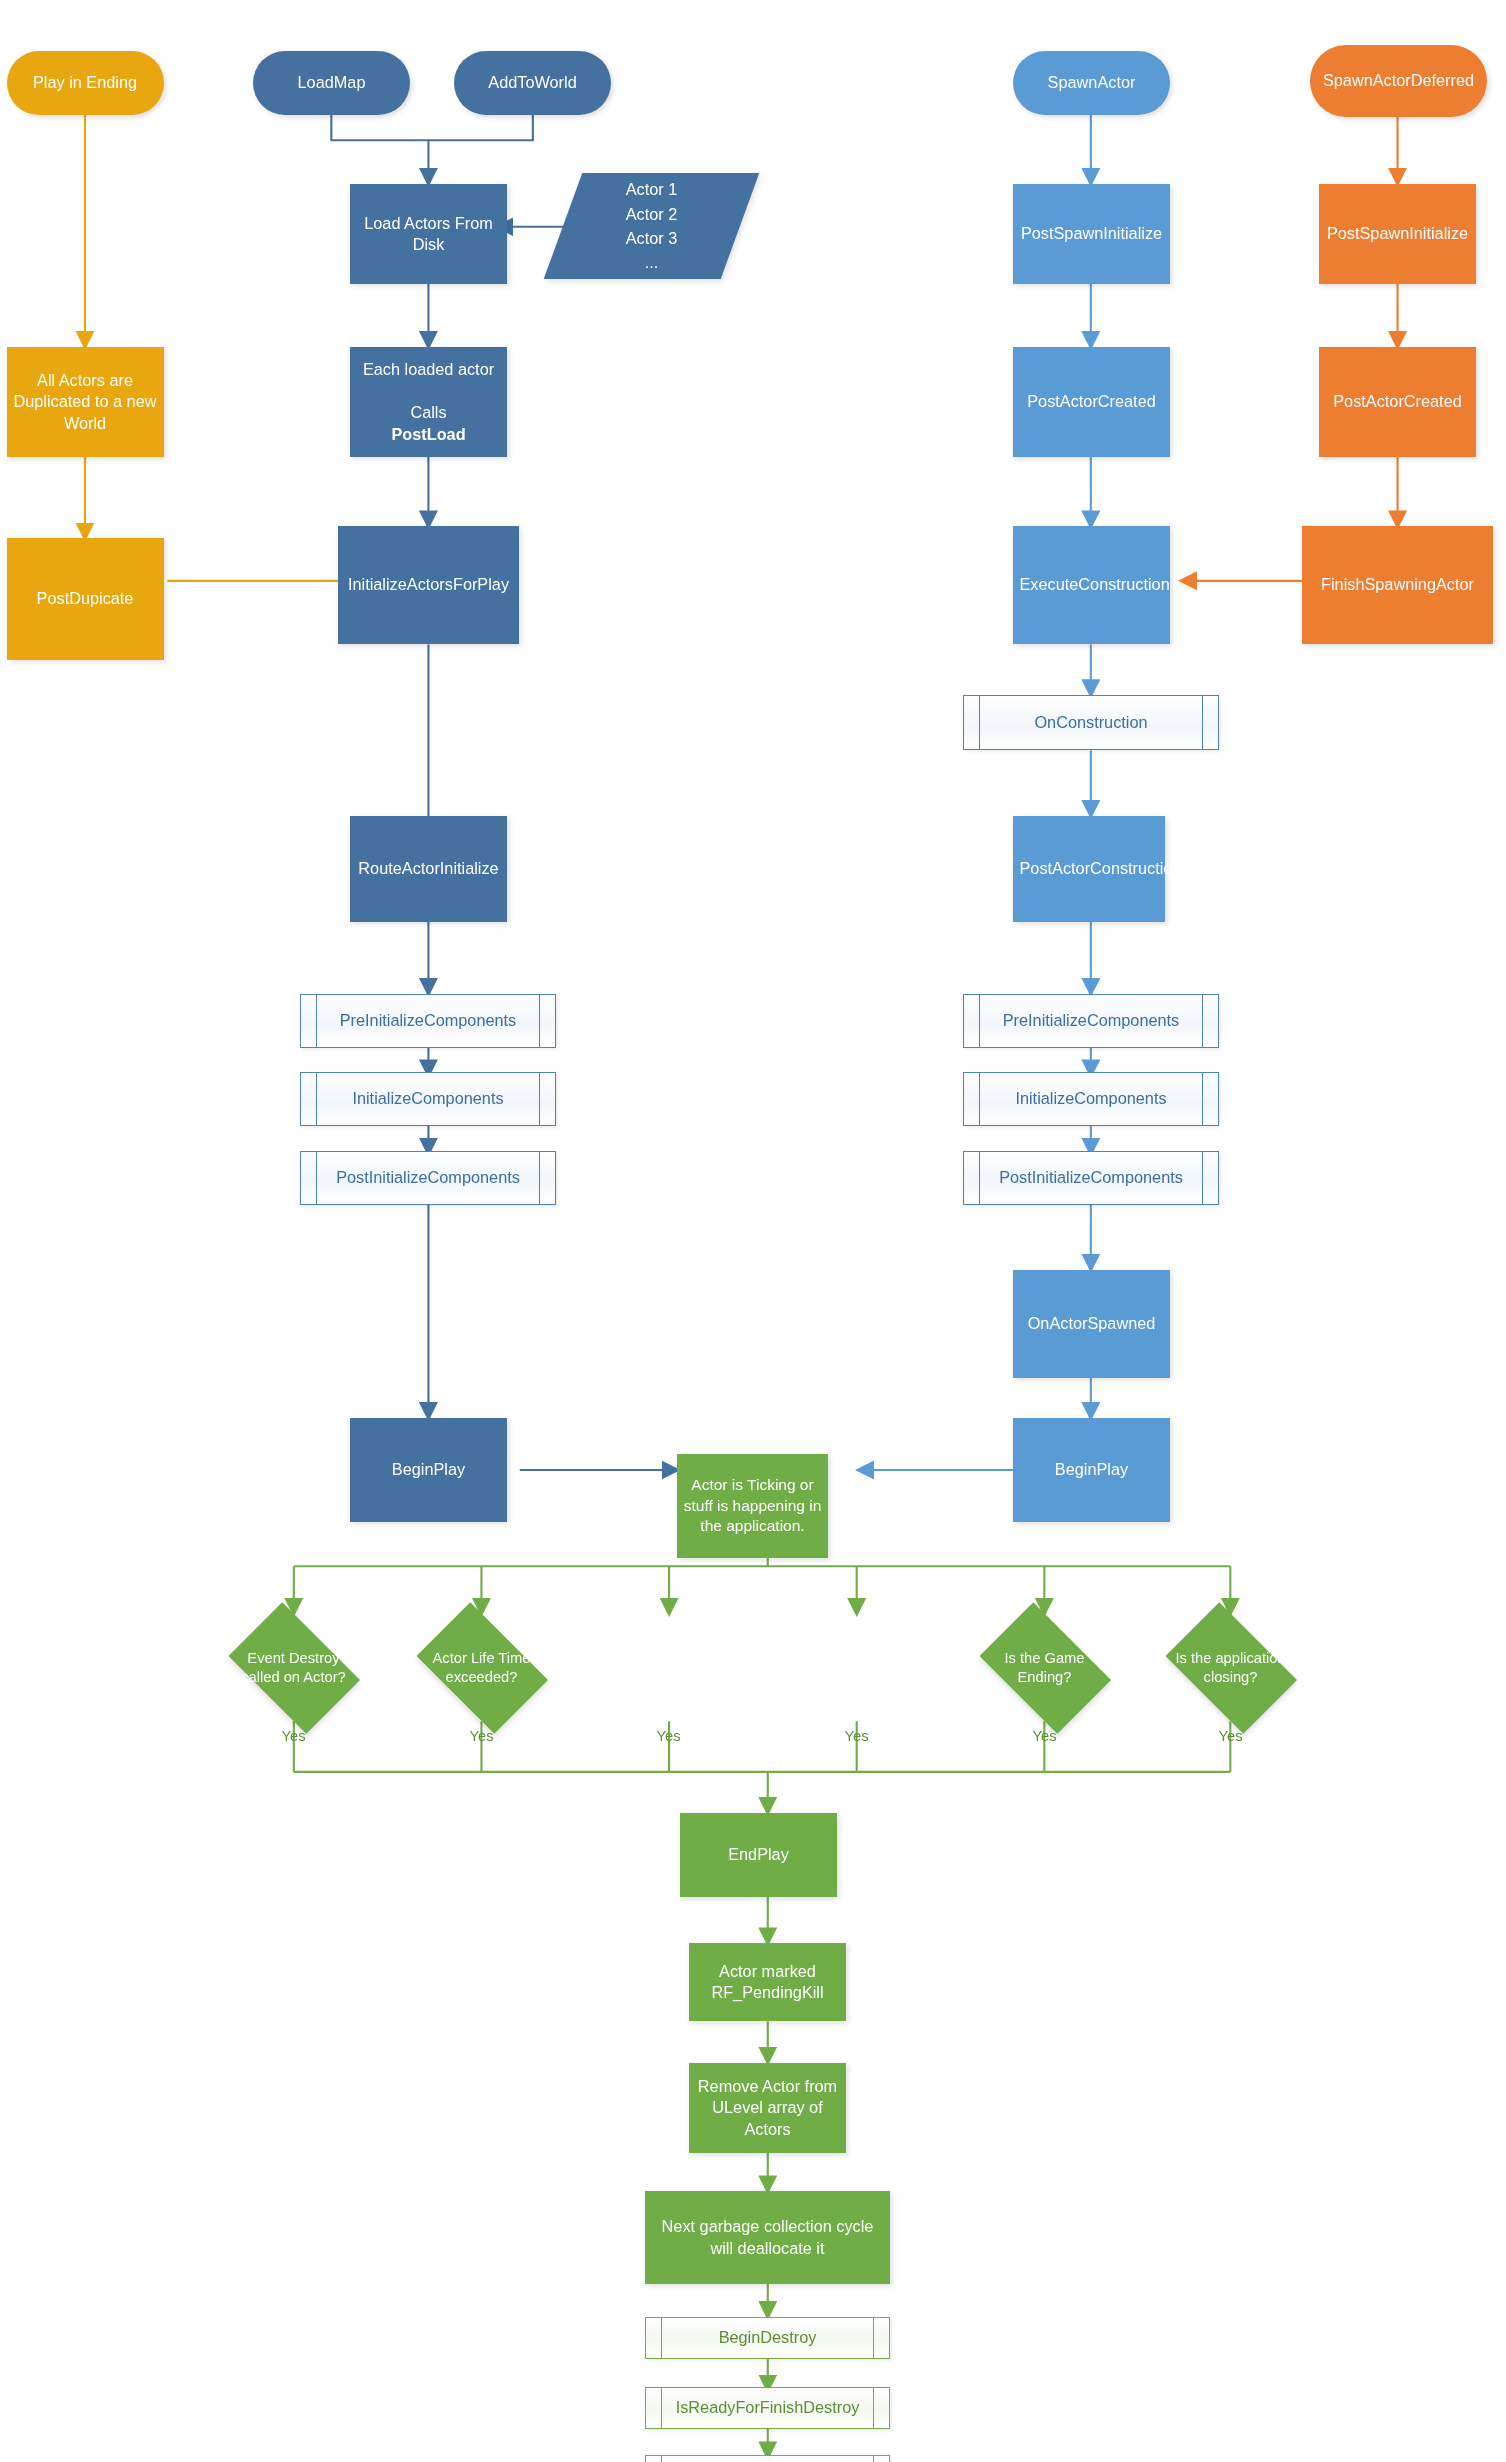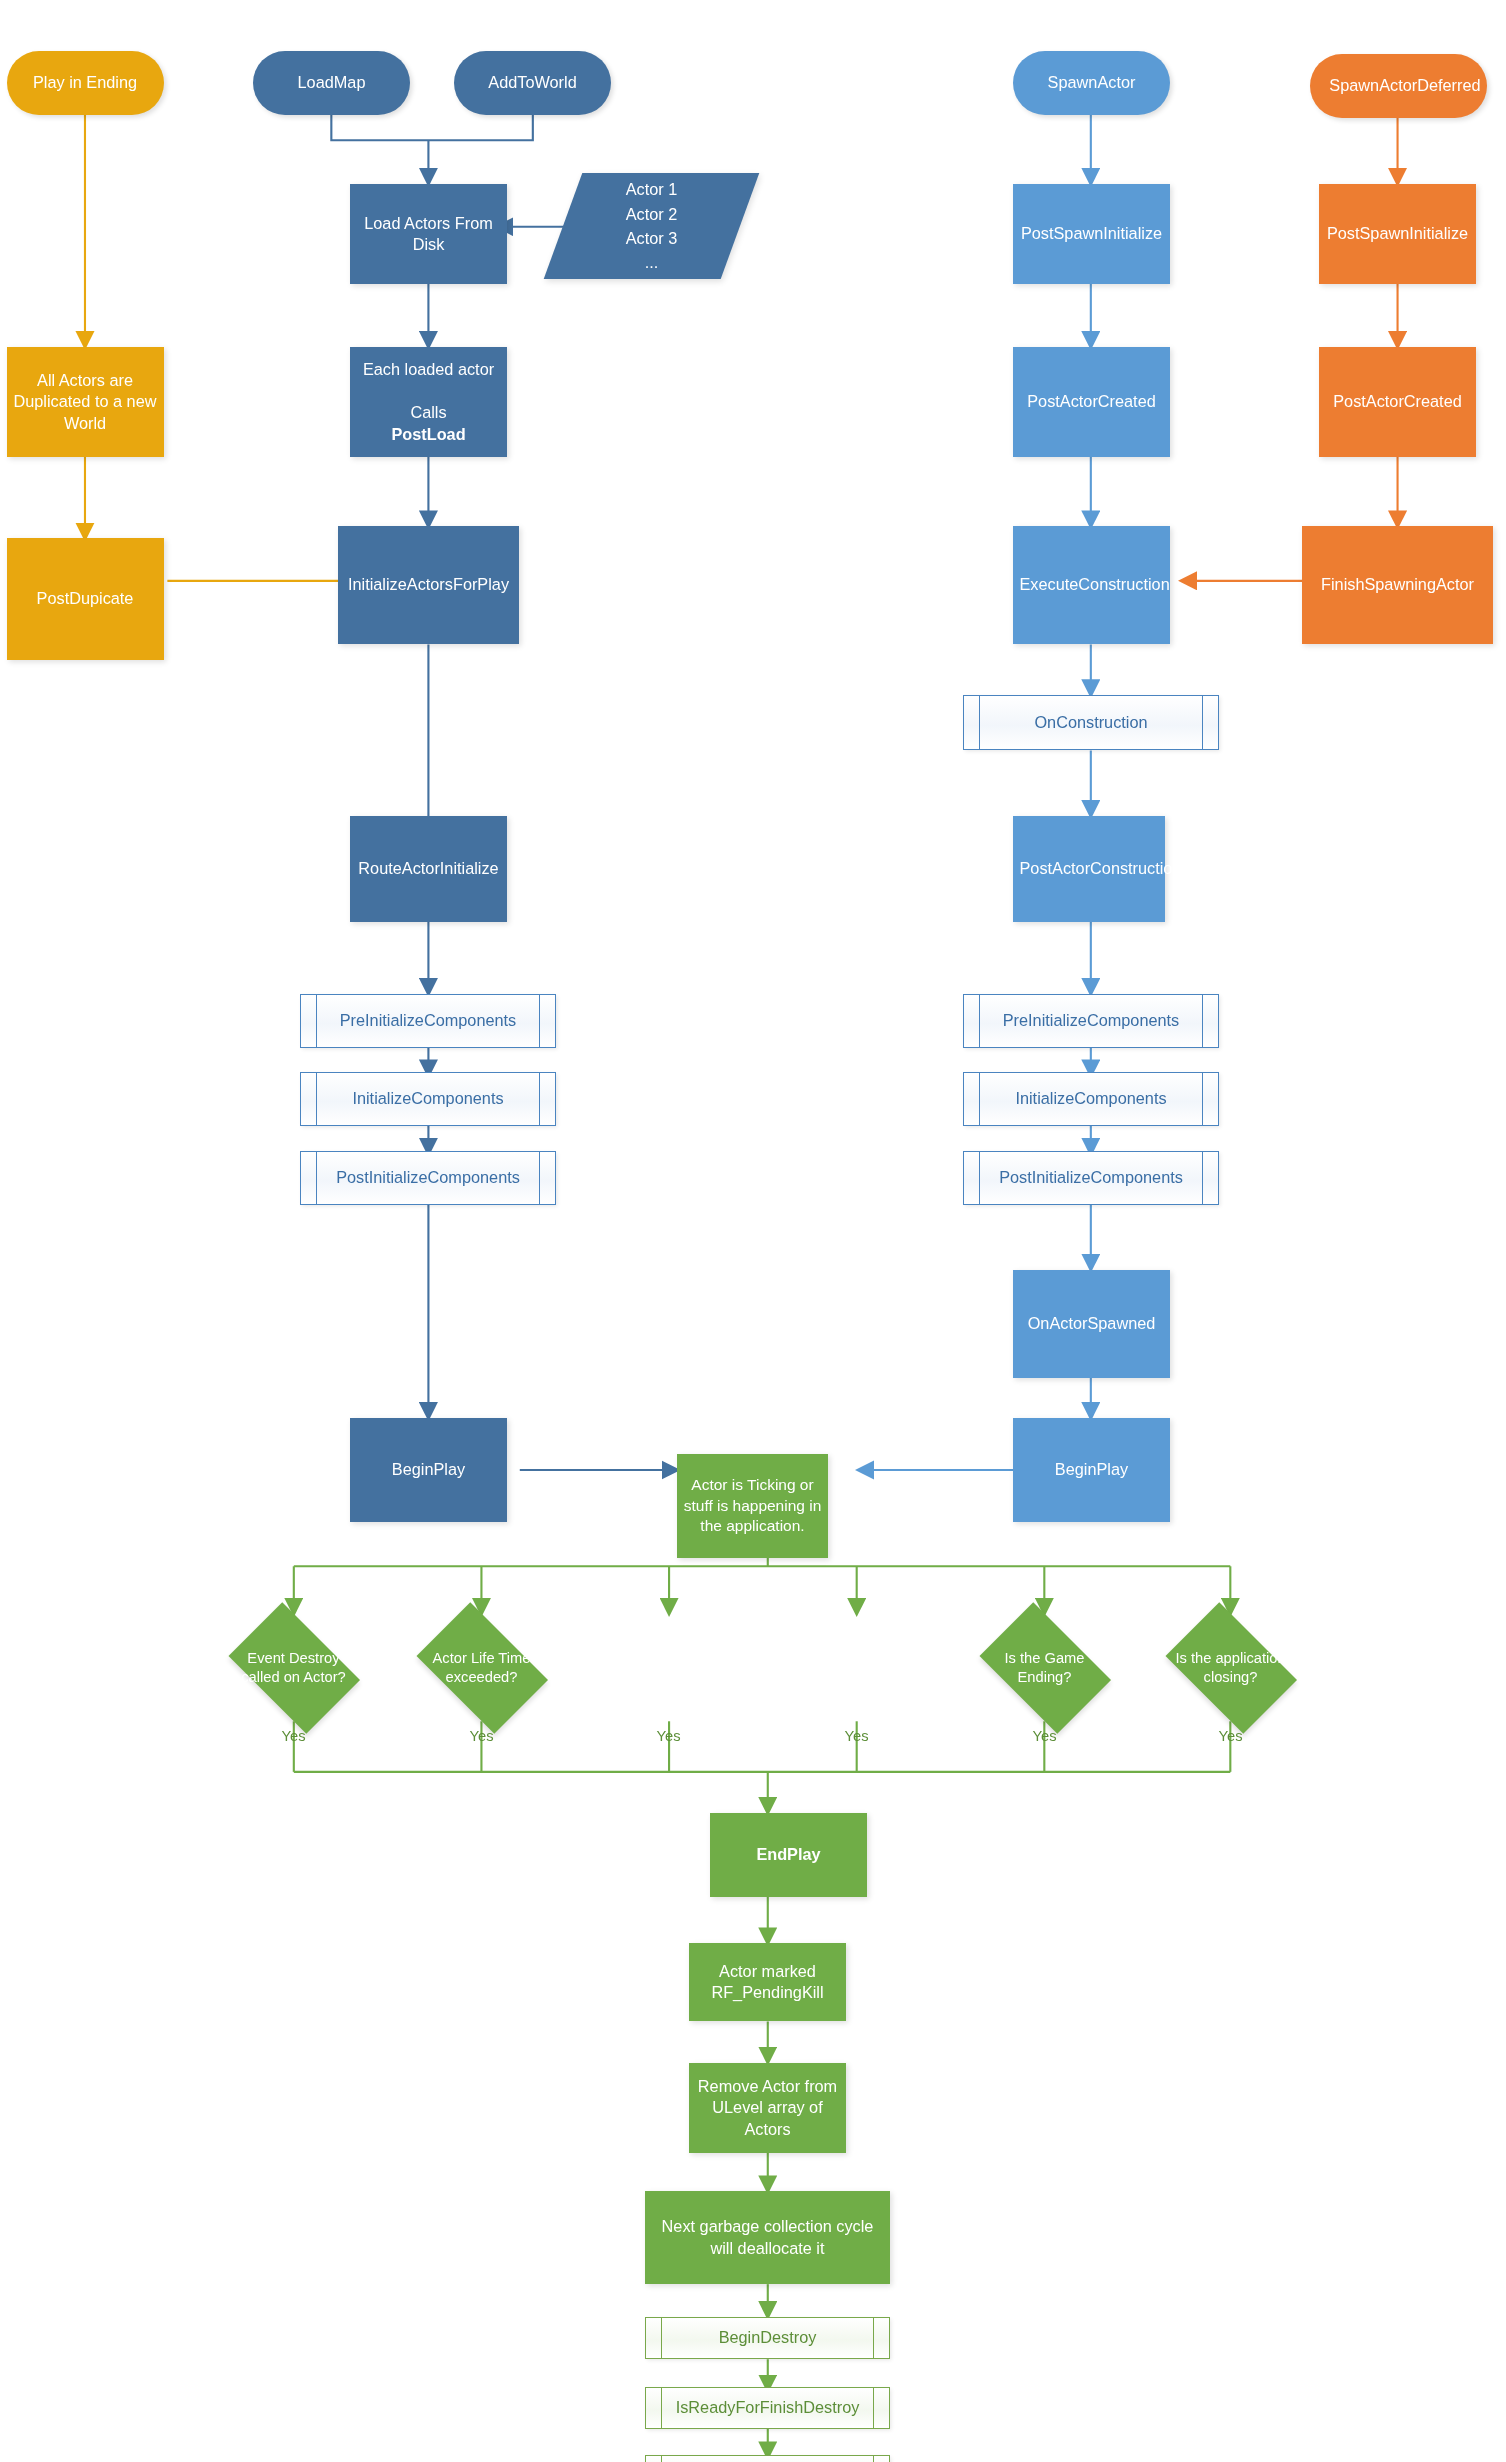--- a/index.html
+++ b/index.html
@@ -308,21 +308,21 @@
   </div>
 
   <div class="node fill-lblue" style="left:1013px;top:1270px;width:157px;height:108px;">
     <span>OnActorSpawned</span>
   </div>
 
   <div class="node fill-lblue" style="left:1013px;top:1418px;width:157px;height:104px;">
     <span>BeginPlay</span>
   </div>
 
-  <div class="node pill fill-orange" style="left:1310px;top:54px;width:177px;height:64px;text-align:right;">
+  <div class="node pill fill-orange" style="left:1310px;top:45px;width:177px;height:72px;">
     <span>SpawnActorDeferred</span>
   </div>
 
   <div class="node fill-orange" style="left:1319px;top:184px;width:157px;height:100px;">
     <span>PostSpawnInitialize</span>
   </div>
 
   <div class="node fill-orange" style="left:1319px;top:347px;width:157px;height:110px;">
     <span>PostActorCreated</span>
   </div>
@@ -356,21 +356,21 @@
     <div class="dtxt">Is the Game Ending?</div>
   </div>
   <div class="conn-label" style="left:1012px;top:1728px;width:65px;">Yes</div>
 
   <div class="diamond" style="left:1153px;top:1614px;width:155px;height:108px;">
     <div class="dshape"></div>
     <div class="dtxt">Is the application closing?</div>
   </div>
   <div class="conn-label" style="left:1198px;top:1728px;width:65px;">Yes</div>
 
-  <div class="node fill-green" style="left:710px;top:1813px;width:157px;height:84px;font-weight:bold;">
+  <div class="node fill-green" style="left:680px;top:1813px;width:157px;height:84px;">
     <span>EndPlay</span>
   </div>
 
   <div class="node fill-green" style="left:689px;top:1943px;width:157px;height:78px;">
     <span>Actor marked RF_PendingKill</span>
   </div>
 
   <div class="node fill-green" style="left:689px;top:2063px;width:157px;height:90px;">
     <span>Remove Actor from ULevel array of Actors</span>
   </div>

